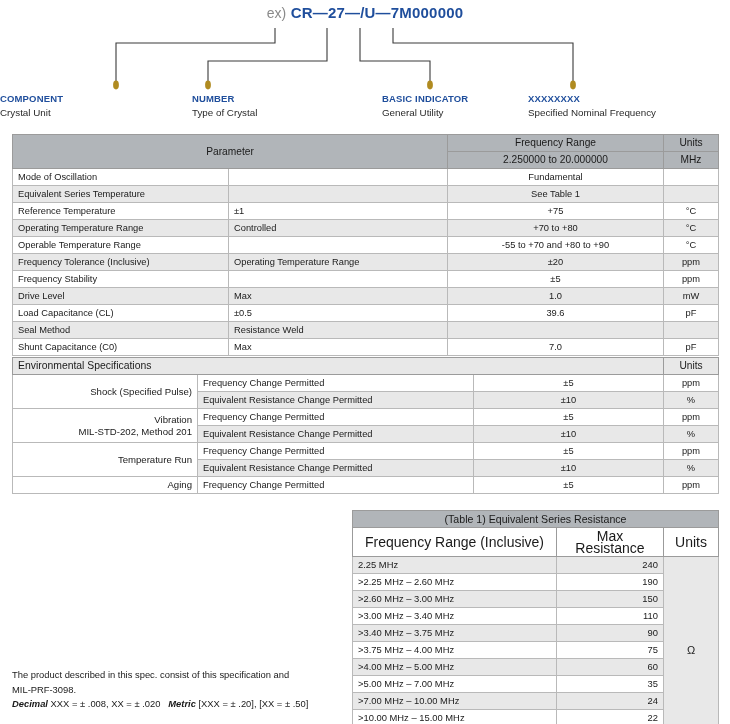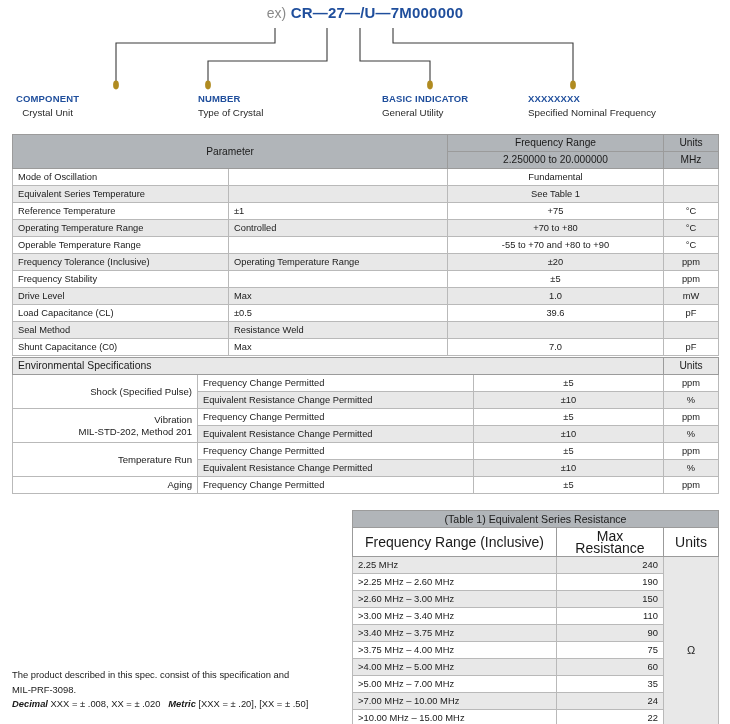--- a/index.html
+++ b/index.html
@@ -135,25 +135,25 @@
       <path d="M360,28 L360,61 L430,61 L430,85" fill="none" stroke="#3a3a3a" stroke-width="1.1"></path>
 
       <path d="M393,28 L393,43 L573,43 L573,85" fill="none" stroke="#3a3a3a" stroke-width="1.1"></path>
 
       <ellipse cx="116" cy="85" rx="2.9" ry="4.4" fill="#b08b20"></ellipse>
       <ellipse cx="208" cy="85" rx="2.9" ry="4.4" fill="#b08b20"></ellipse>
       <ellipse cx="430" cy="85" rx="2.9" ry="4.4" fill="#b08b20"></ellipse>
       <ellipse cx="573" cy="85" rx="2.9" ry="4.4" fill="#b08b20"></ellipse>
     </svg>
 
-    <div class="leg-block" style="left:16px;text-align:center;">
+    <div class="leg-block" style="left:0;">
       <div class="leg-title">COMPONENT</div>
       <div class="leg-sub">Crystal Unit</div>
     </div>
-    <div class="leg-block" style="left:198px;">
+    <div class="leg-block" style="left:192px;">
       <div class="leg-title">NUMBER</div>
       <div class="leg-sub">Type of Crystal</div>
     </div>
     <div class="leg-block" style="left:382px;">
       <div class="leg-title">BASIC INDICATOR</div>
       <div class="leg-sub">General Utility</div>
     </div>
     <div class="leg-block" style="left:528px;">
       <div class="leg-title">XXXXXXXX</div>
       <div class="leg-sub">Specified Nominal Frequency</div>

